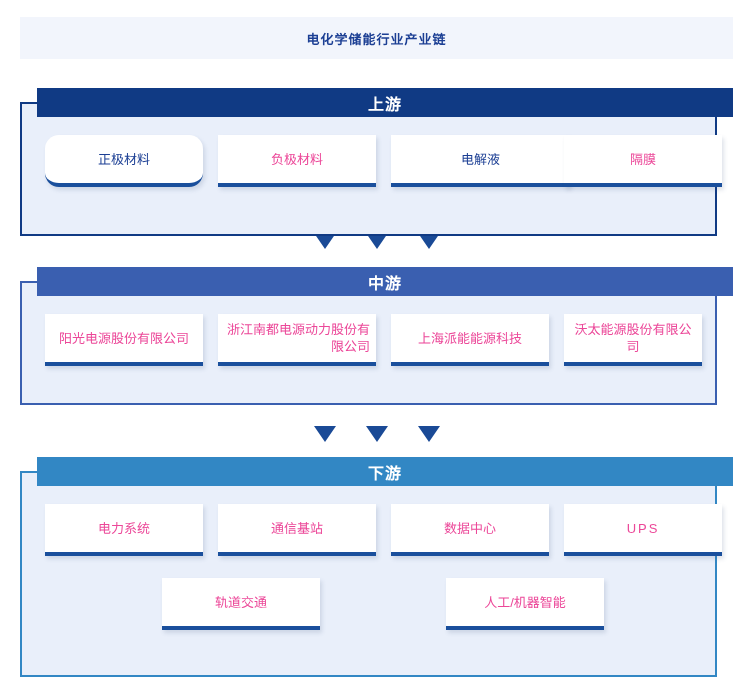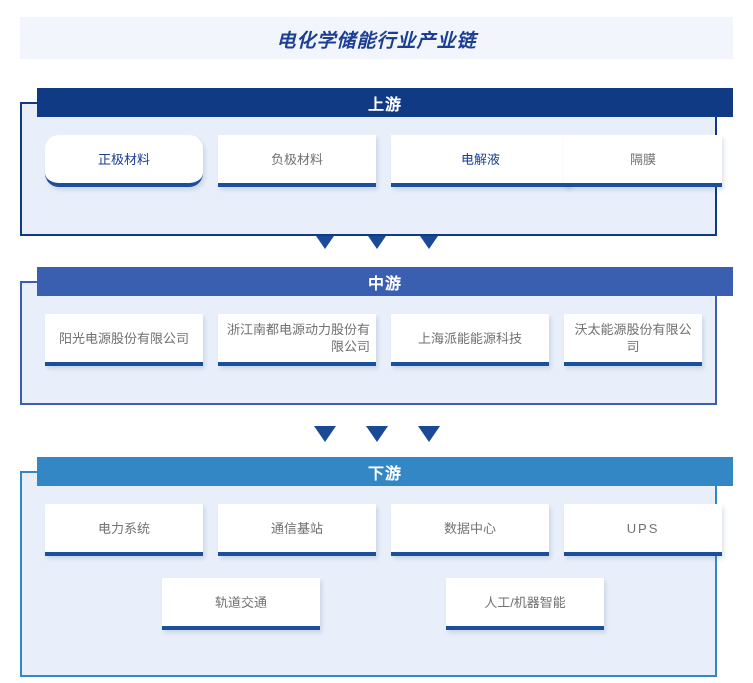--- a/index.html
+++ b/index.html
@@ -22,25 +22,24 @@
     left: 20px;
     top: 17px;
     width: 713px;
     height: 42px;
     background: #f2f5fc;
     display: flex;
     align-items: center;
     justify-content: center;
   }
   .title-text {
-    font-size: 19px;
+    font-size: 13px;
     font-weight: bold;
     color: #1c3f94;
     letter-spacing: 1px;
-    font-style: italic;
   }
 
   
   .section {
     position: absolute;
     left: 20px;
     width: 713px;
     box-sizing: border-box;
   }
   .section-header {
@@ -96,21 +95,21 @@
     display: flex;
     align-items: center;
     justify-content: center;
     text-align: center;
     padding: 0 6px;
     box-shadow: 2px 3px 4px rgba(80,100,140,0.18);
   }
   .node-label {
     font-size: 13px;
     line-height: 17px;
-    color: #737373;
+    color: #ec4899;
   }
   .node-label.link { color: #1c3f94; }
   .node-label.spaced { letter-spacing: 2px; }
 
   
   .arrows {
     position: absolute;
     left: 0;
     width: 753px;
     height: 22px;

